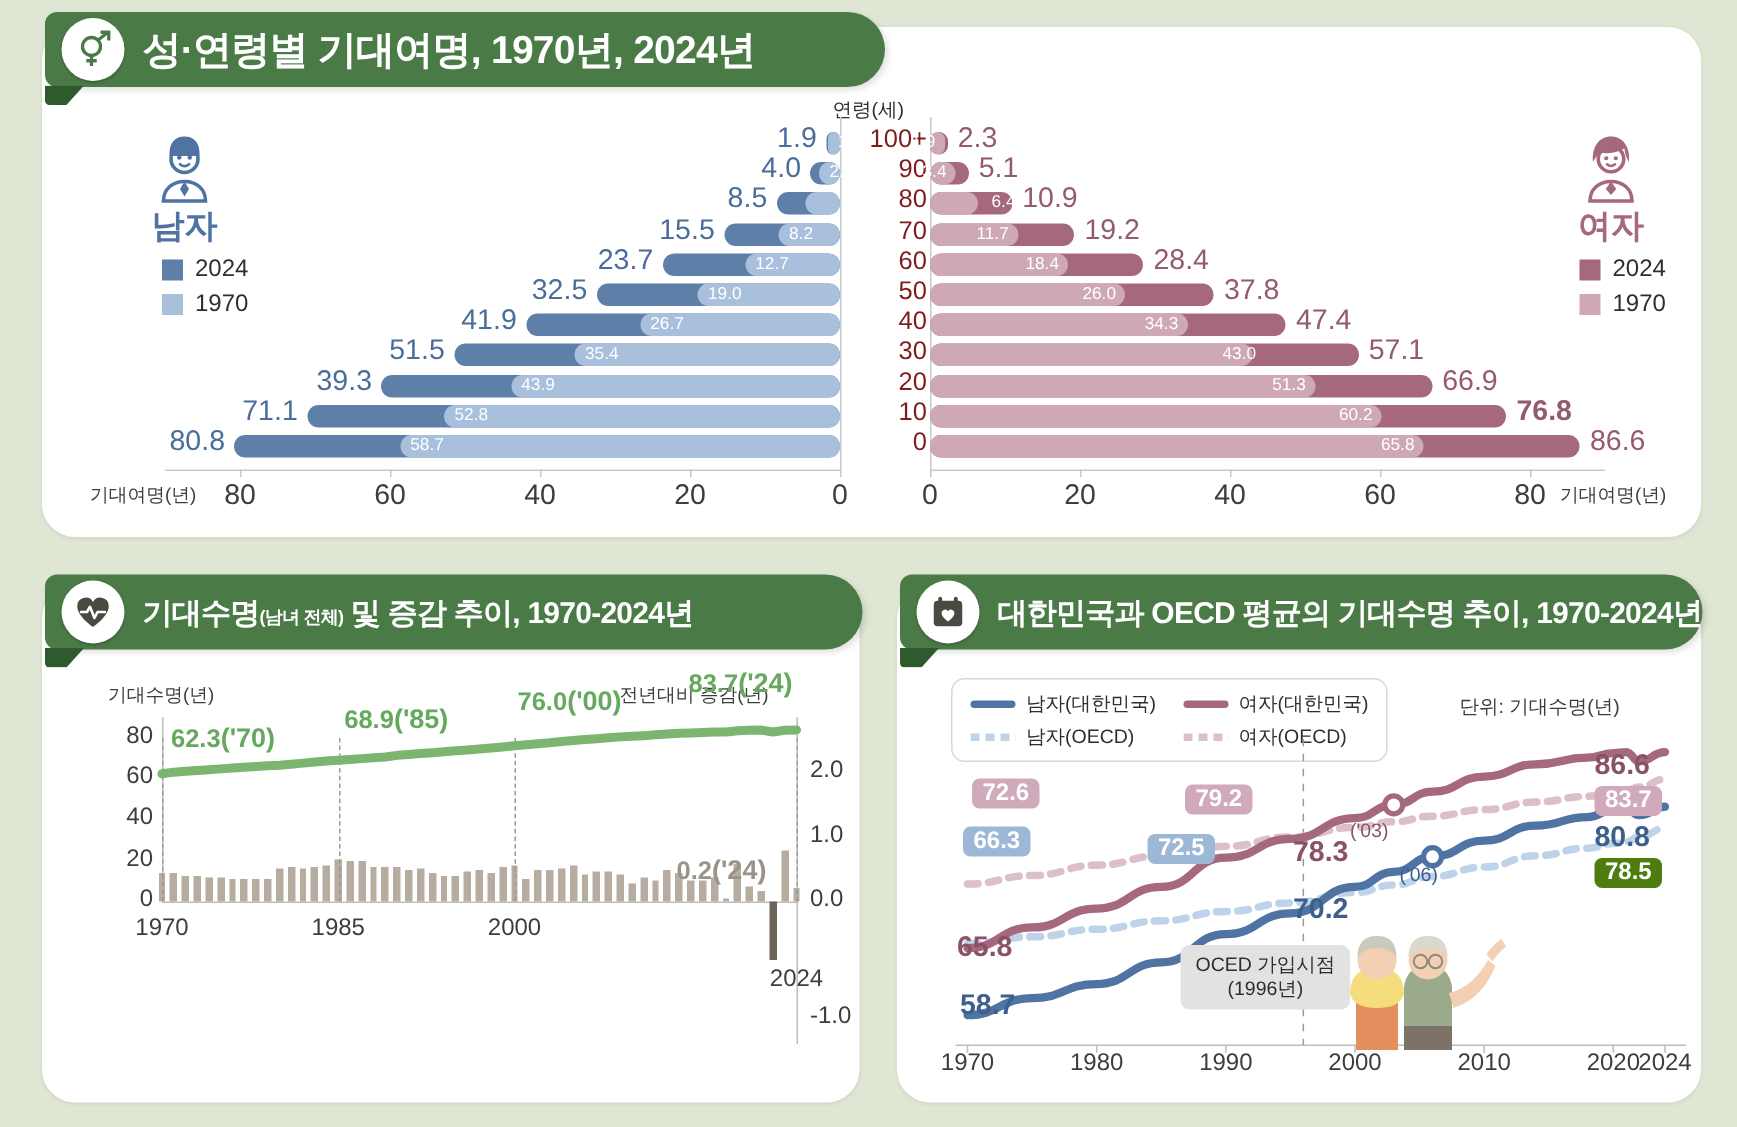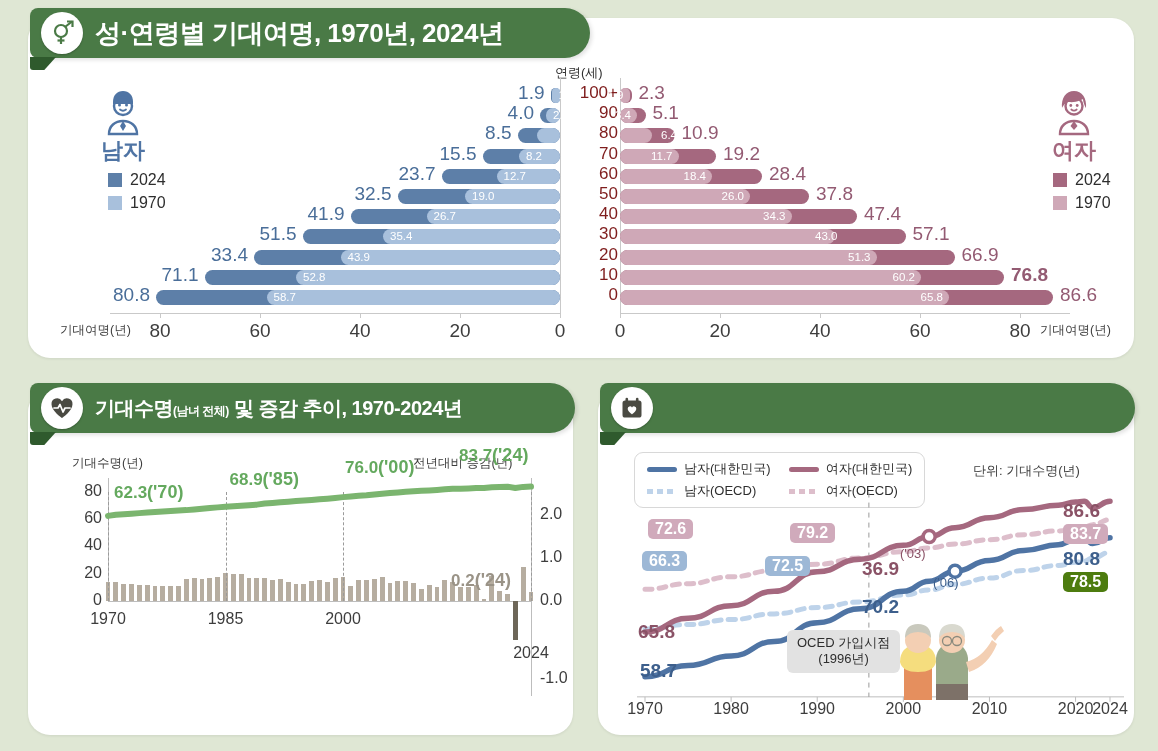--- a/index.html
+++ b/index.html
@@ -236,21 +236,21 @@
       <div class="inv" style="left: 390px; top: 229.4px;">35.4</div>
       <div class="outv m" style="left: 250.5px; top: 226.4px; width: 46px; text-align: right;">51.5</div>
       <div class="bar f24" style="left: 620px; top: 229.4px; width: 285.5px;"></div>
       <div class="bar f70" style="left: 620px; top: 229.4px; width: 215px;"></div>
       <div class="inv" style="left: 815px; top: 229.4px; width: 24px; text-align: left;">43.0</div>
       <div class="outv f" style="left: 912.5px; top: 226.4px;">57.1</div>
       <div class="age-lbl" style="left: 562px; top: 244.6px;">20</div>
       <div class="bar m24" style="left: 254px; top: 249.6px; width: 306px;"></div>
       <div class="bar m70" style="left: 340.5px; top: 249.6px; width: 219.5px;"></div>
       <div class="inv" style="left: 347.5px; top: 249.6px;">43.9</div>
-      <div class="outv m" style="left: 202px; top: 246.6px; width: 46px; text-align: right;">33.4</div>
+      <div class="outv m" style="left: 202px; top: 246.6px; width: 46px; text-align: right;">39.3</div>
       <div class="bar f24" style="left: 620px; top: 249.6px; width: 334.5px;"></div>
       <div class="bar f70" style="left: 620px; top: 249.6px; width: 256.5px;"></div>
       <div class="inv" style="left: 846.5px; top: 249.6px; width: 24px; text-align: right;">51.3</div>
       <div class="outv f" style="left: 961.5px; top: 246.6px;">66.9</div>
       <div class="age-lbl" style="left: 562px; top: 264.8px;">10</div>
       <div class="bar m24" style="left: 204.5px; top: 269.8px; width: 355.5px;"></div>
       <div class="bar m70" style="left: 296px; top: 269.8px; width: 264px;"></div>
       <div class="inv" style="left: 303px; top: 269.8px;">52.8</div>
       <div class="outv m" style="left: 152.5px; top: 266.8px; width: 46px; text-align: right;">71.1</div>
       <div class="bar f24" style="left: 620px; top: 269.8px; width: 384px;"></div>
@@ -402,20 +402,21 @@
 <div class="ribbon r3" style="left:600px;top:383px;width:535px;">
   <div class="tail"></div>
   <div class="ribbon-badge">
     <svg width="26" height="26" viewBox="0 0 26 26">
       <rect x="3.5" y="5.5" width="19" height="17" rx="2.6" fill="#4a4a42"></rect>
       <rect x="6.5" y="2.8" width="2.6" height="4.6" rx="1.3" fill="#4a4a42"></rect>
       <rect x="16.9" y="2.8" width="2.6" height="4.6" rx="1.3" fill="#4a4a42"></rect>
       <path d="M13 19.3s-4.3-2.9-4.3-5.6a2.3 2.3 0 0 1 4.3-1.2 2.3 2.3 0 0 1 4.3 1.2c0 2.7-4.3 5.6-4.3 5.6z" fill="#fff"></path>
     </svg>
   </div>
+  <div class="ribbon-title">대한민국과 OECD 평균의 기대수명 추이, 1970-2024년</div>
 </div>
 
 <div>
   <div class="legend-box" style="left:634px;top:452px;">
     <div class="lg">
       <span class="line" style="background:#4f74a4;"></span>
       <span>남자(대한민국)</span>
     </div>
     <div class="lg">
       <span class="line" style="background:#a5687f;"></span>
@@ -466,21 +467,21 @@
 
   <div class="tag" style="left:642px;top:551px;background:#9db8d6;">66.3</div>
   <div class="tag" style="left:648px;top:519px;background:#d0aabb;">72.6</div>
   <div class="tag" style="left:765px;top:556px;background:#9db8d6;">72.5</div>
   <div class="tag" style="left:790px;top:523px;background:#d0aabb;">79.2</div>
   <div class="tag" style="left:1063px;top:524px;background:#d0aabb;">83.7</div>
   <div class="tag" style="left:1063px;top:572px;background:#4d7c0f;">78.5</div>
 
   <div class="plain" style="left:640px;top:660px;color:#3d5f8c;font-size:19px;">58.7</div>
   <div class="plain" style="left:638px;top:621px;color:#8a5266;font-size:19px;">65.8</div>
-  <div class="plain" style="left:862px;top:558px;color:#8a5266;font-size:19px;">36.9</div>
+  <div class="plain" style="left:862px;top:558px;color:#8a5266;font-size:19px;">78.3</div>
   <div class="plain" style="left:862px;top:596px;color:#3d5f8c;font-size:19px;">70.2</div>
   <div class="plain" style="left:1063px;top:500px;color:#8a5266;font-size:19px;">86.6</div>
   <div class="plain" style="left:1063px;top:548px;color:#3d5f8c;font-size:19px;">80.8</div>
 
   <div class="yr" style="left:900px;top:546px;color:#8a5266;">('03)</div>
   <div class="yr" style="left:933px;top:575px;color:#3d5f8c;">('06)</div>
 
   <div class="note-box" style="left:787px;top:630px;">
     <div>OCED 가입시점</div>
     <div>(1996년)</div>

